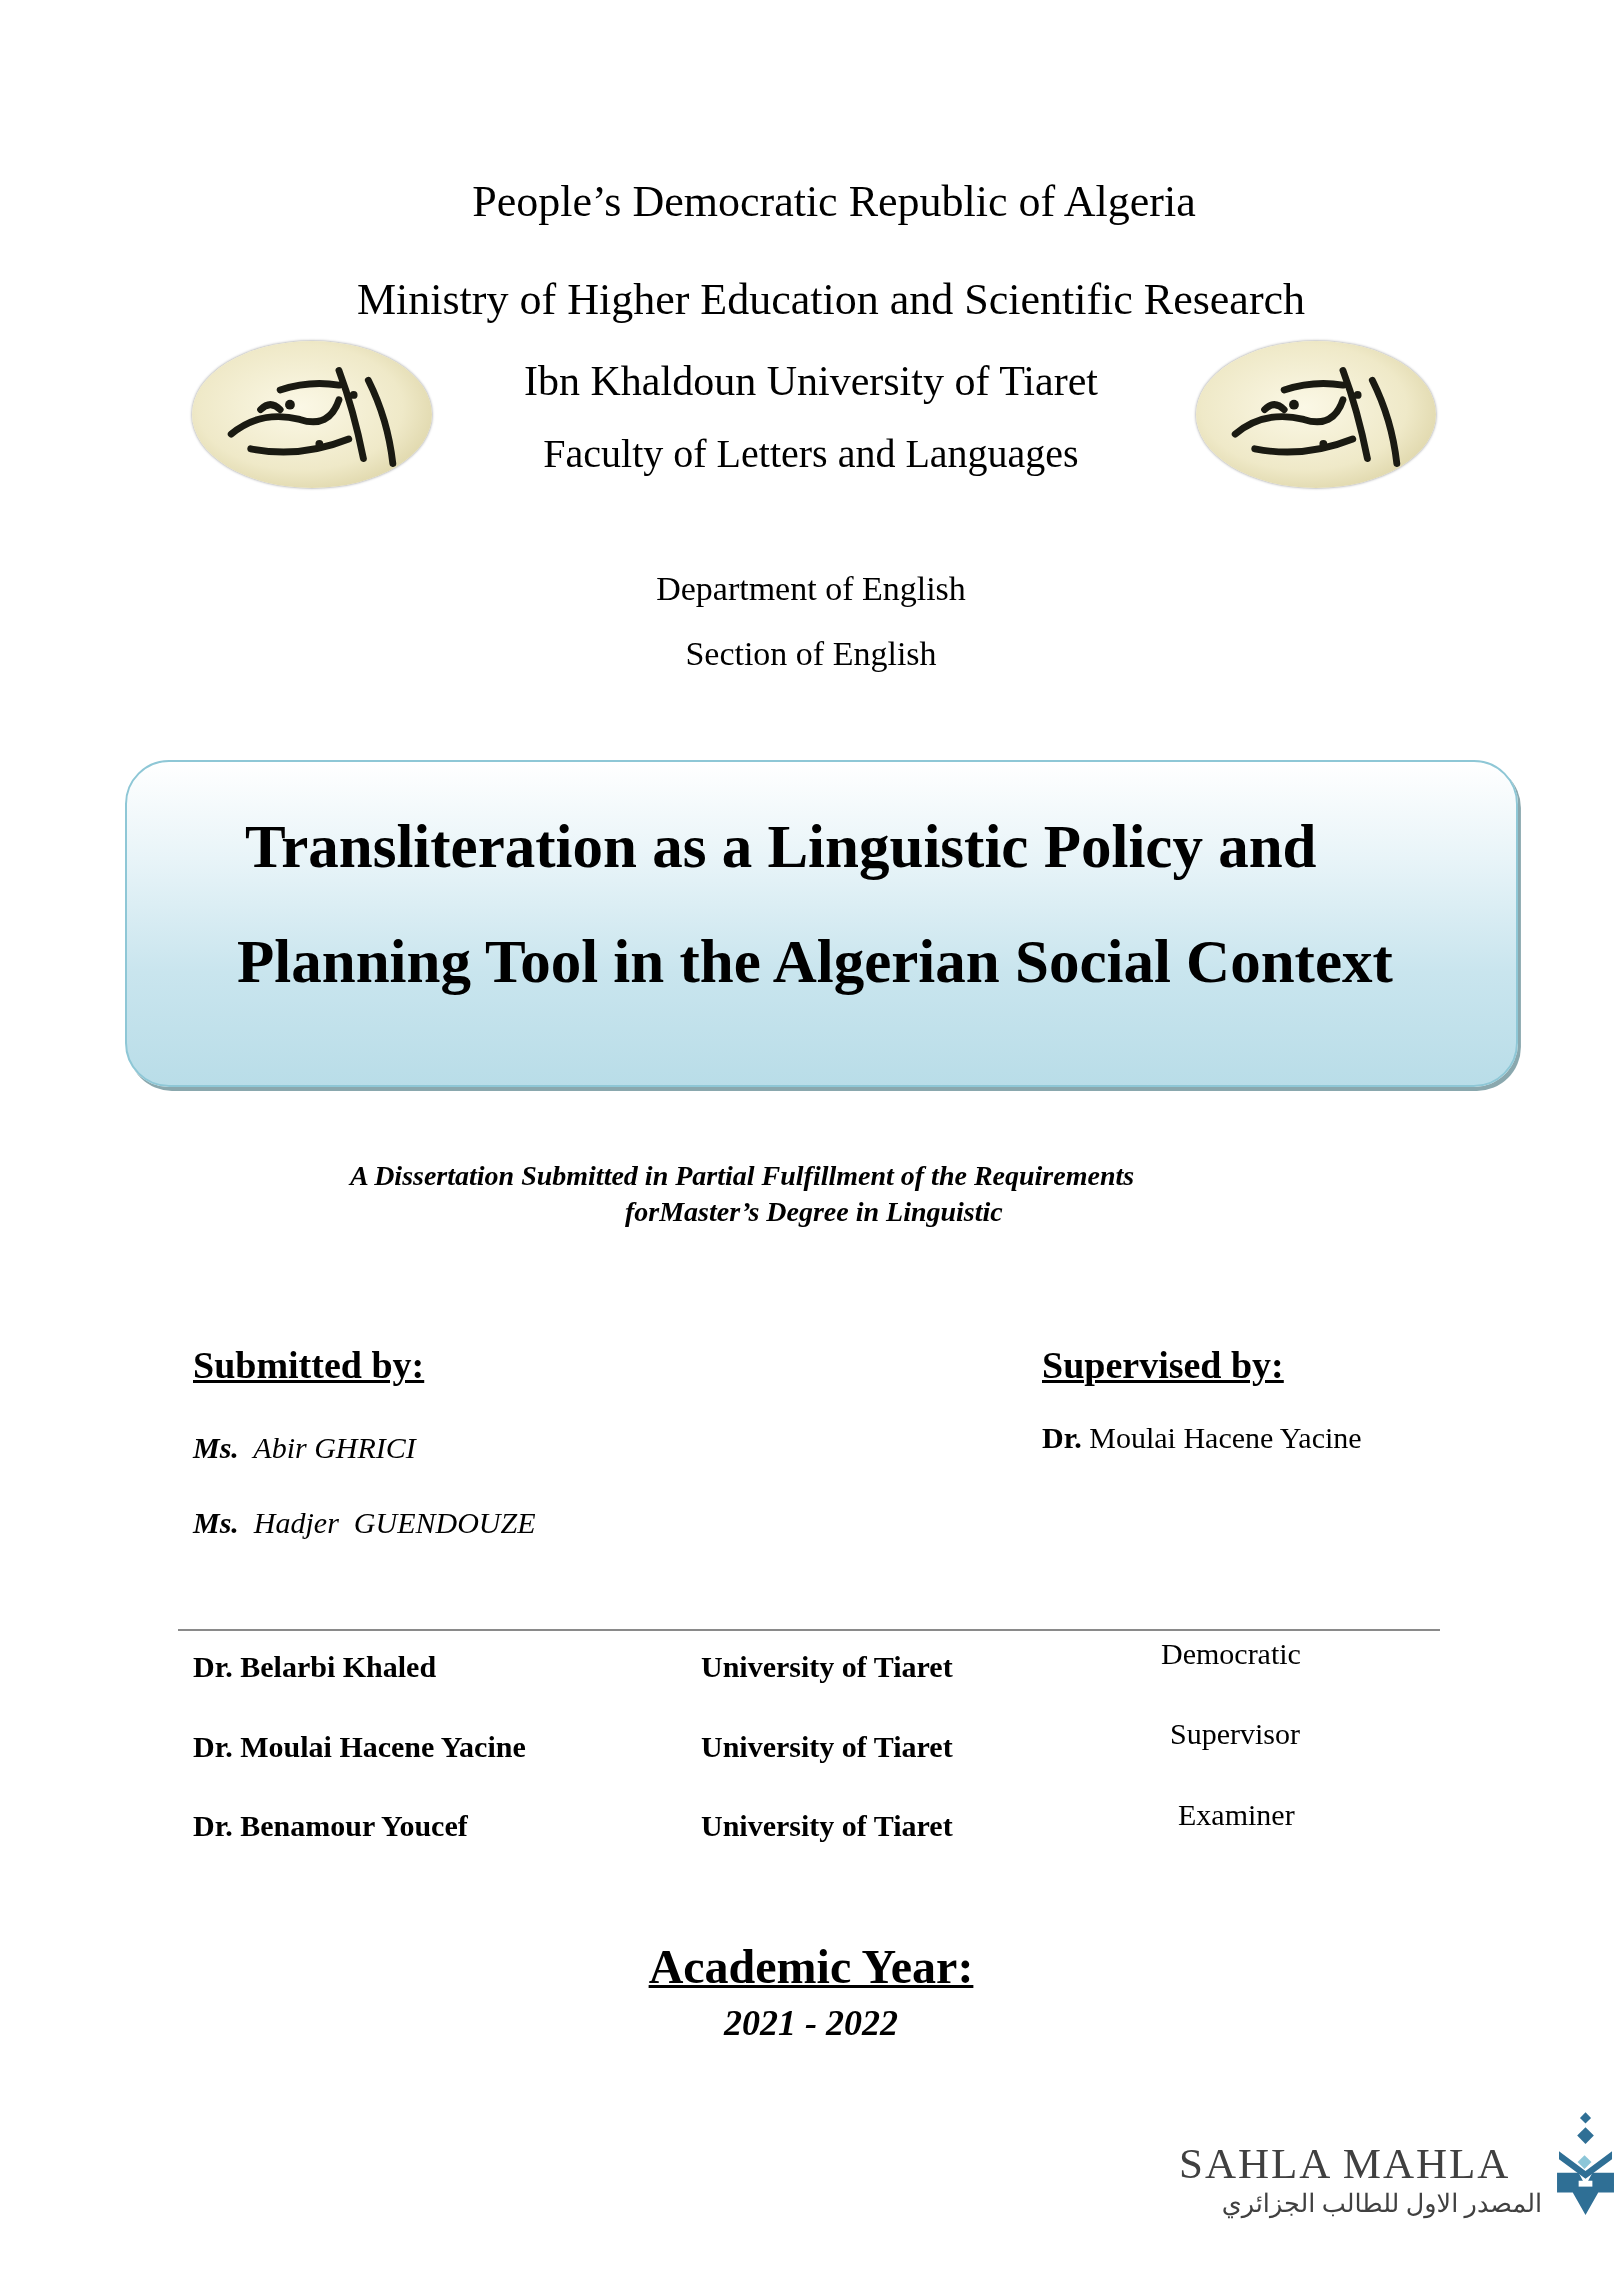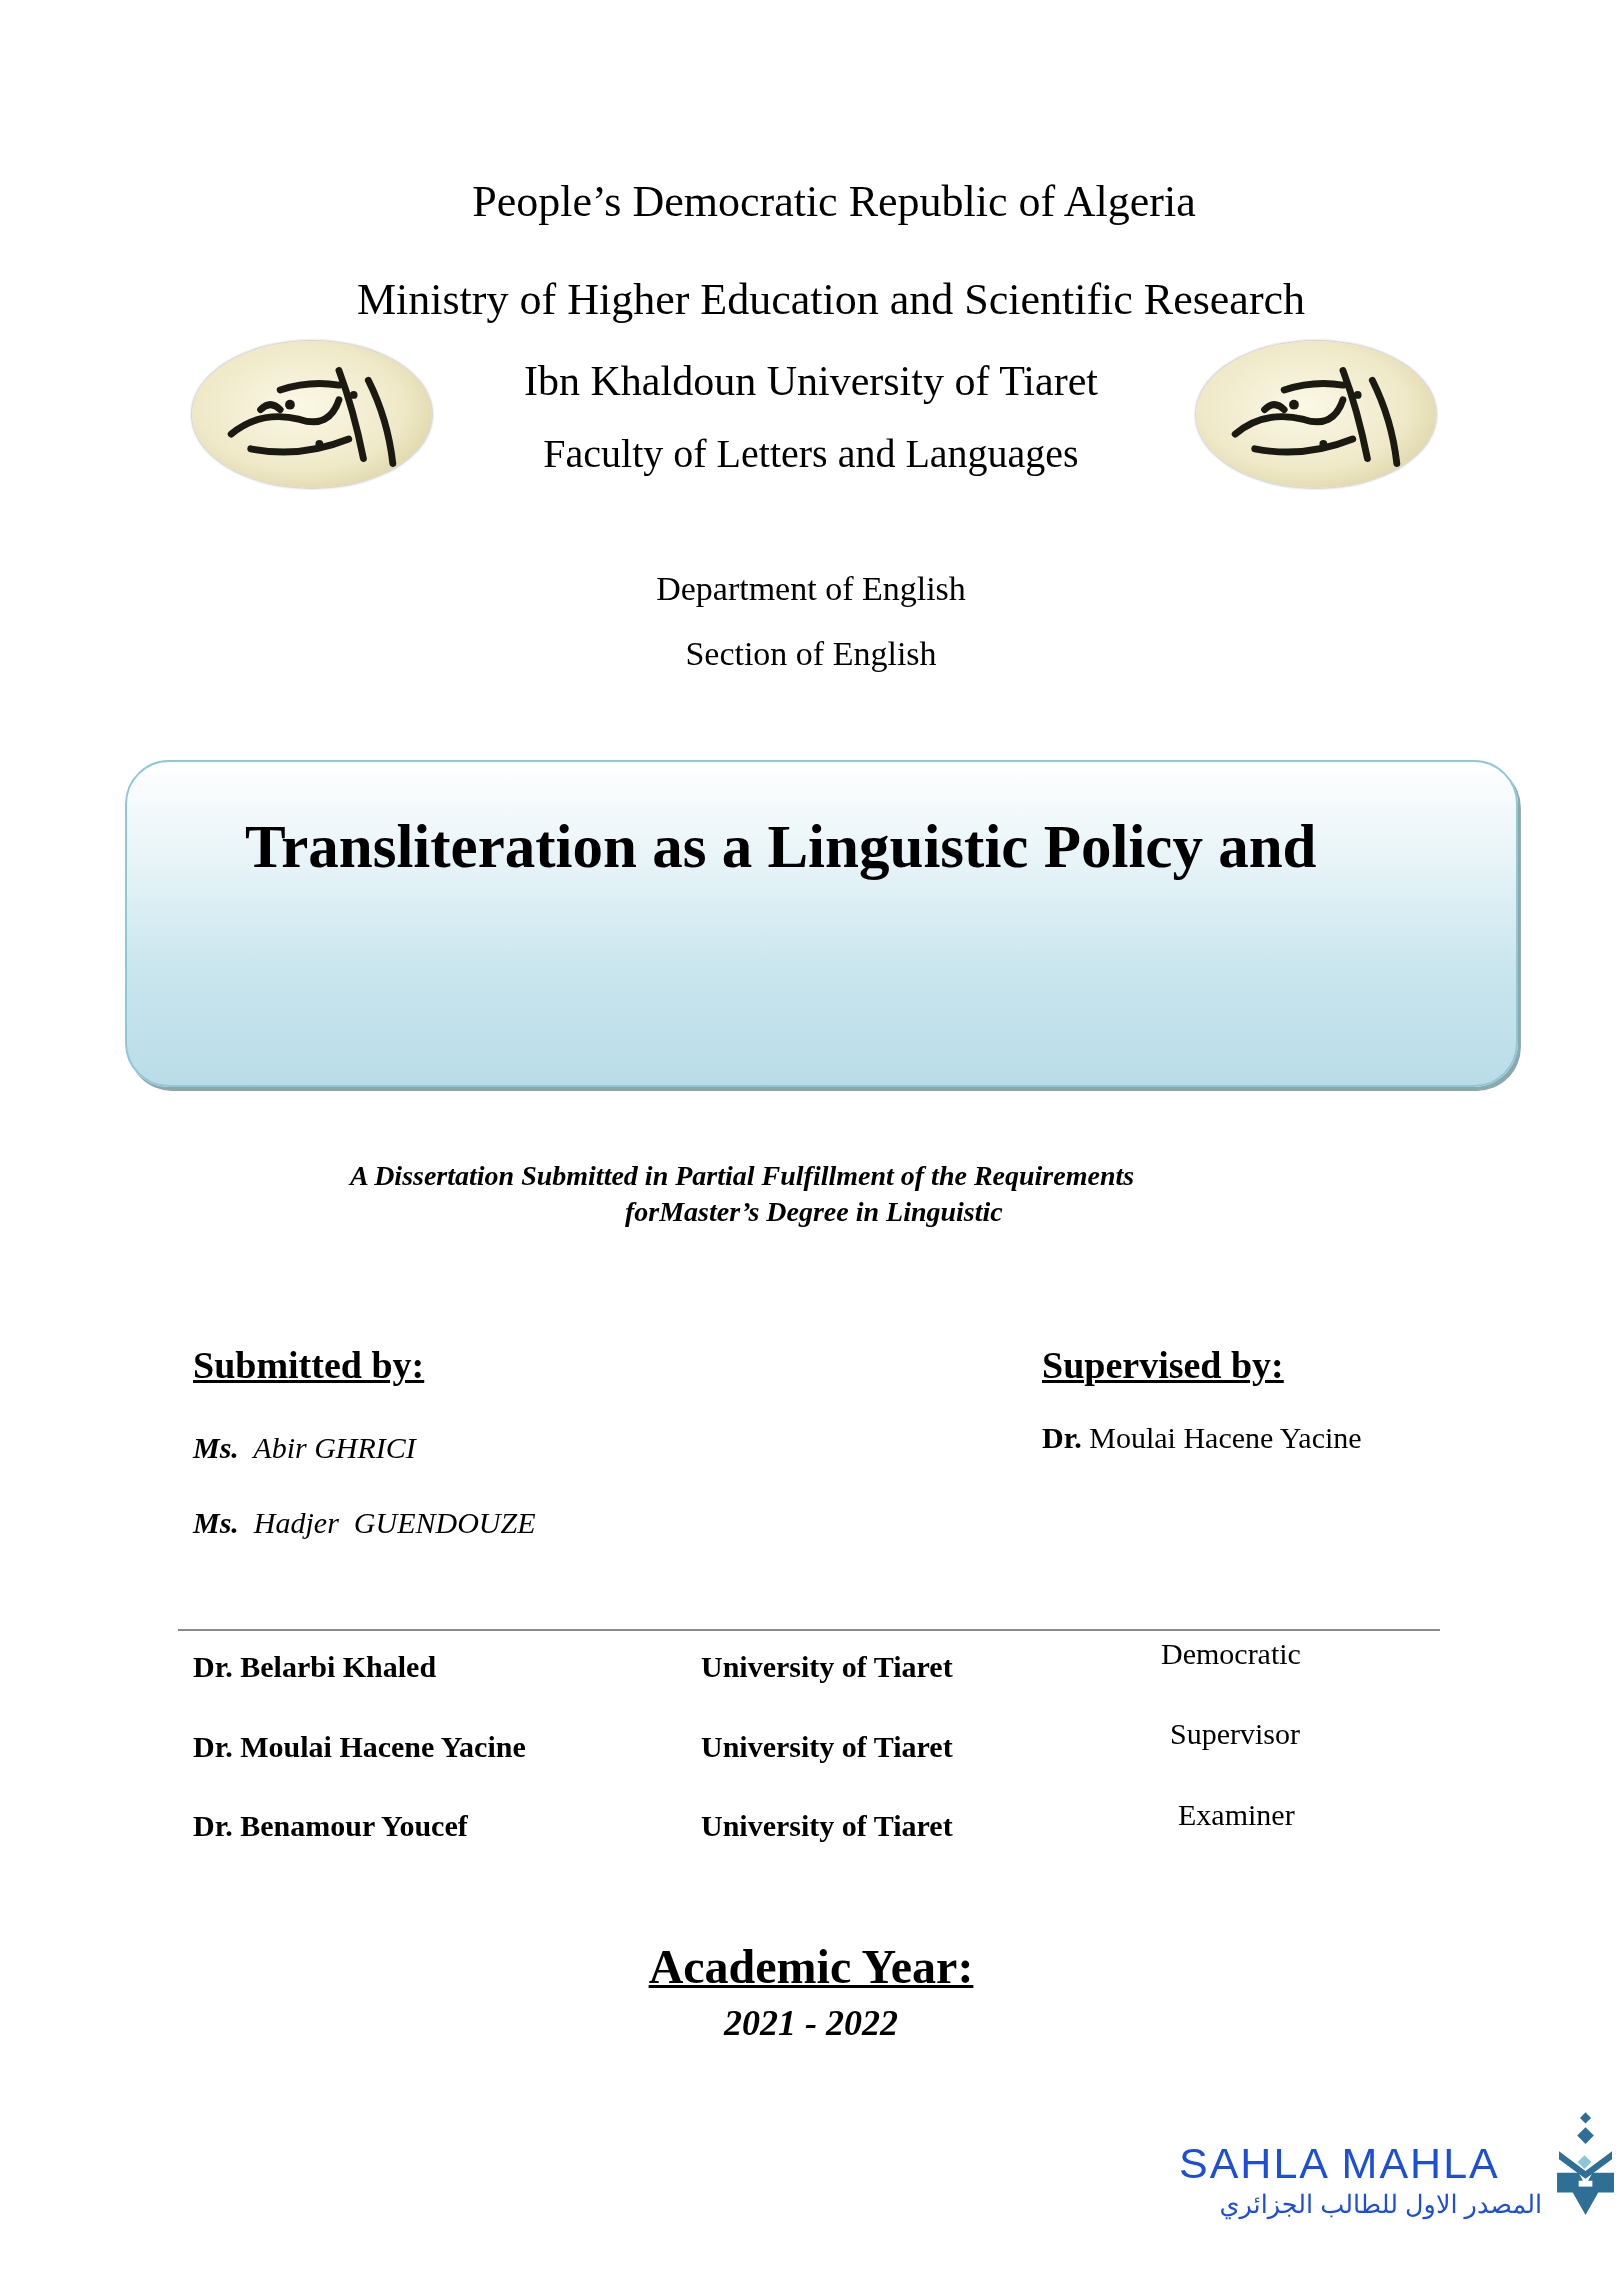--- a/index.html
+++ b/index.html
@@ -17,21 +17,21 @@
                border-radius: 44px; border: 2px solid #8ec7d6;
                background: linear-gradient(to bottom, #ffffff 0%, #e8f4f8 30%, #c9e5ee 65%, #b9dde8 100%);
                box-shadow: 2.9px 3.9px 0 #8aa8ae; }
   .title-line { font-weight: bold; font-size: 61px; line-height: 1; white-space: nowrap; position: absolute; }
   .subtitle { font-style: italic; font-weight: bold; font-size: 28px; line-height: 37px; }
   .lbl-u { font-weight: bold; font-size: 38px; text-decoration: underline; text-decoration-thickness: 2.9px; }
   .name-i { font-style: italic; font-size: 30px; }
   .jury { font-size: 30px; white-space: nowrap; }
   .bold { font-weight: bold; }
   .rule { left: 178px; top: 1629px; width: 1262px; height: 2px; background: #8a8a8a; }
-  .logo-text { color: #1d4ed8; font-family: Liberation Sans, sans-serif; }
+  .logo-text { color: #404040; font-family: Liberation Serif, serif; }
 </style>
 </head>
 <body>
 
 <div class="abs center hdr" style="top:180px;padding-left:46px;">People’s Democratic Republic of Algeria</div>
 <div class="abs center hdr" style="top:278px;padding-left:40px;">Ministry of Higher Education and Scientific Research</div>
 <div class="abs center hdr" style="top:360px; font-size:42px;">Ibn Khaldoun University of Tiaret</div>
 <div class="abs center hdr" style="top:434px; font-size:40px;">Faculty of Letters and Languages</div>
 
 <div class="abs seal" style="left:192px; top:341px;">
@@ -49,20 +49,21 @@
       <circle cx="165" cy="55" r="4" fill="#1a1a12"></circle>
       <circle cx="130" cy="105" r="4" fill="#1a1a12"></circle>
   </svg>
 </div>
 
 <div class="abs center dept" style="top:572px;">Department of English</div>
 <div class="abs center dept" style="top:637px;">Section of English</div>
 
 <div class="abs title-box">
   <div class="title-line" style="left:118px; top:54px;">Transliteration as a Linguistic Policy and</div>
+  <div class="title-line" style="left:110px; top:169px;">Planning Tool in the Algerian Social Context</div>
 </div>
 
 <div class="abs subtitle" style="left:350px; top:1157px; white-space:nowrap;">A Dissertation Submitted in Partial Fulfillment of the Requirements</div>
 <div class="abs subtitle" style="left:625px; top:1193px; white-space:nowrap;">forMaster’s Degree in Linguistic</div>
 
 <div class="abs lbl-u" style="left:193px; top:1343px;">Submitted by:</div>
 <div class="abs name-i" style="left:193px; top:1431px; white-space:pre;"><span class="bold">Ms.</span>  <span>Abir GHRICI</span></div>
 <div class="abs name-i" style="left:193px; top:1506px; white-space:pre;"><span class="bold">Ms.</span>  <span>Hadjer  GUENDOUZE</span></div>
 
 <div class="abs lbl-u" style="left:1042px; top:1343px;">Supervised by:</div>

